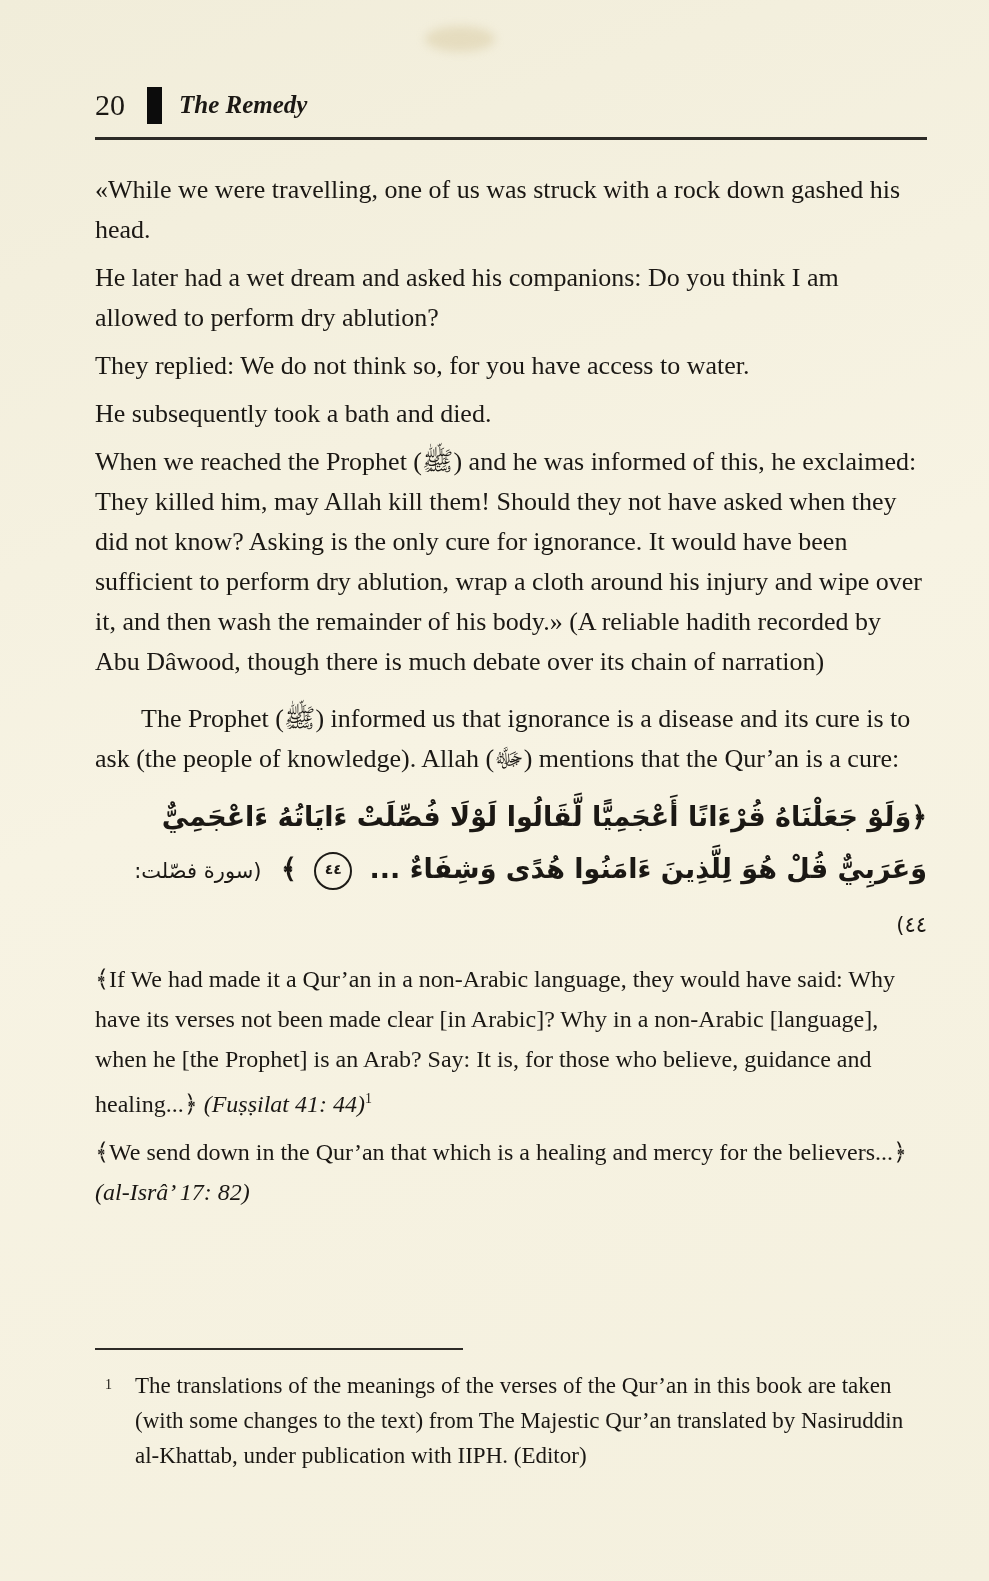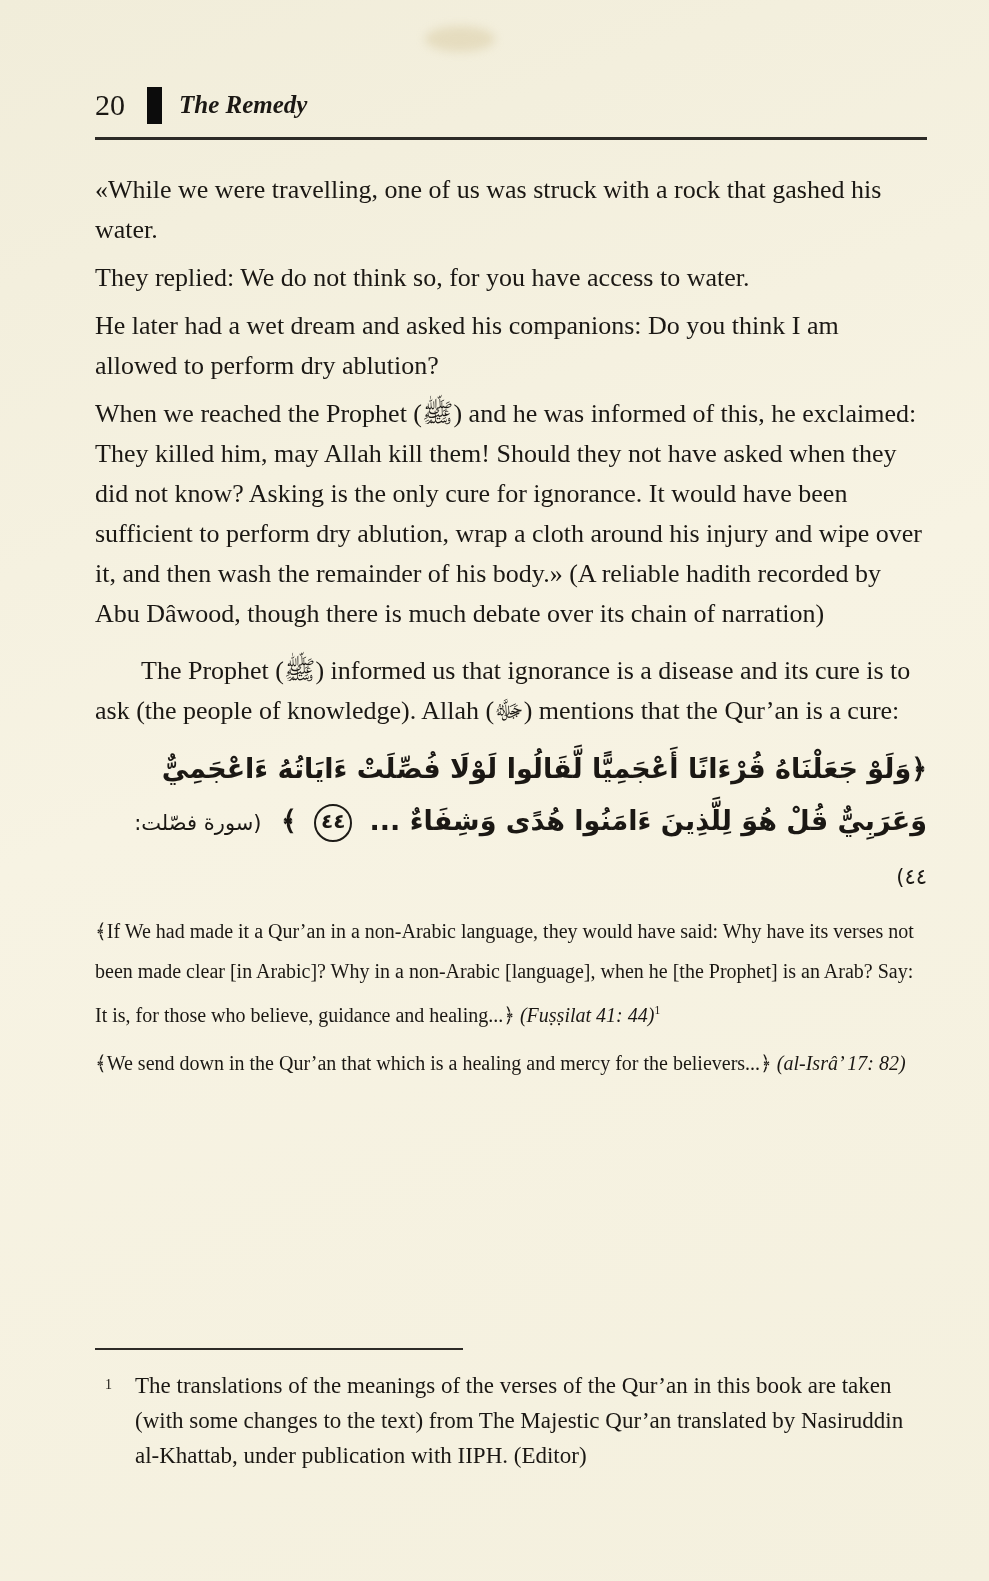--- a/index.html
+++ b/index.html
@@ -71,31 +71,31 @@
     line-height: 52px;
     margin: 12px 0 8px 0;
   }
   .ayah-badge {
     display: inline-block;
     width: 34px; height: 34px;
     line-height: 30px;
     border: 2px solid #1d1b17;
     border-radius: 50%;
     text-align: center;
-    font-size: 20px;
+    font-size: 14px;
     vertical-align: middle;
     margin: 0 8px;
   }
   .ar-ref {
     font-size: 21px;
     font-weight: 400;
     margin: 0 10px;
   }
   .trans {
-    font-size: 20px;
+    font-size: 24px;
     line-height: 40px;
     margin: 0 0 8px 0;
   }
   .trans .ref { font-style: italic; }
   sup { font-size: 0.58em; }
   .footnote {
     position: absolute;
     left: 95px;
     top: 1348px;
     width: 832px;
@@ -129,23 +129,24 @@
 
   <div class="content">
 
     <div class="header-row">
       <span class="page-num">20</span>
       <span class="bar"></span>
       <span class="title">The Remedy</span>
     </div>
     <div class="rule"></div>
 
-    <p class="para">«While we were travelling, one of us was struck with a rock that gashed his water.</p>
+    <p class="para">«While we were travelling, one of us was struck with a rock down gashed his head.</p>
+    <p class="para">He later had a wet dream and asked his companions: Do you think I am allowed to perform dry ablution?</p>
     <p class="para">They replied: We do not think so, for you have access to water.</p>
-    <p class="para">He later had a wet dream and asked his companions: Do you think I am allowed to perform dry ablution?</p>
+    <p class="para">He subsequently took a bath and died.</p>
     <p class="para">When we reached the Prophet (ﷺ) and he was informed of this, he exclaimed: They killed him, may Allah kill them! Should they not have asked when they did not know? Asking is the only cure for ignorance. It would have been sufficient to perform dry ablution, wrap a cloth around his injury and wipe over it, and then wash the remainder of his body.» (A reliable hadith recorded by Abu Dâwood, though there is much debate over its chain of narration)</p>
     <p class="para indent">The Prophet (ﷺ) informed us that ignorance is a disease and its cure is to ask (the people of knowledge). Allah (ﷻ) mentions that the Qur’an is a cure:</p>
 
     <div class="arabic" dir="rtl">
       <span>﴿وَلَوْ جَعَلْنَاهُ قُرْءَانًا أَعْجَمِيًّا لَّقَالُوا لَوْلَا فُصِّلَتْ ءَايَاتُهُ ءَاعْجَمِيٌّ وَعَرَبِيٌّ قُلْ هُوَ لِلَّذِينَ ءَامَنُوا هُدًى وَشِفَاءٌ ...</span>
       <span class="ayah-badge">٤٤</span>
       <span>﴾</span>
       <span class="ar-ref">(سورة فصّلت: ٤٤)</span>
     </div>
 

